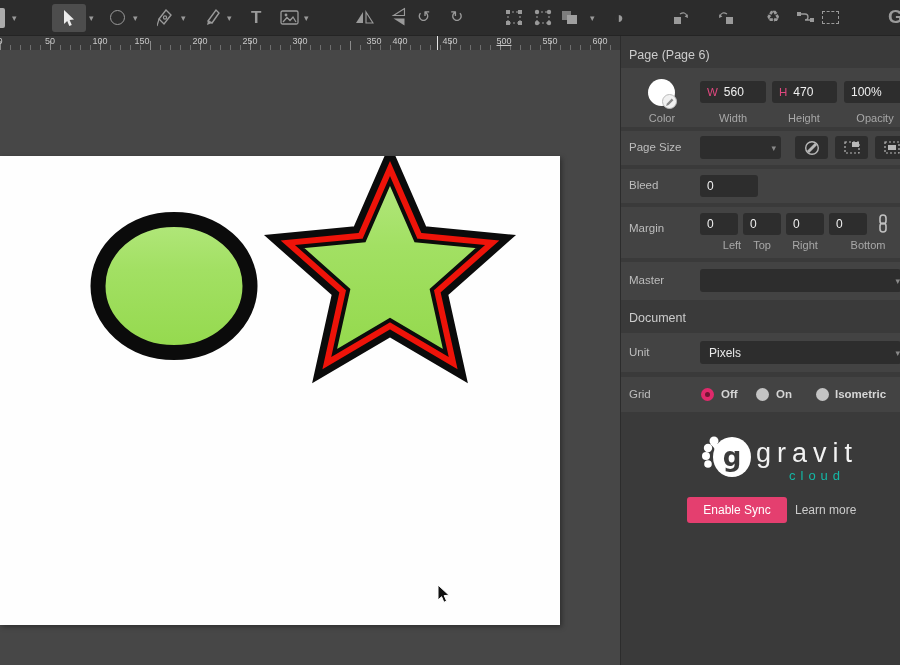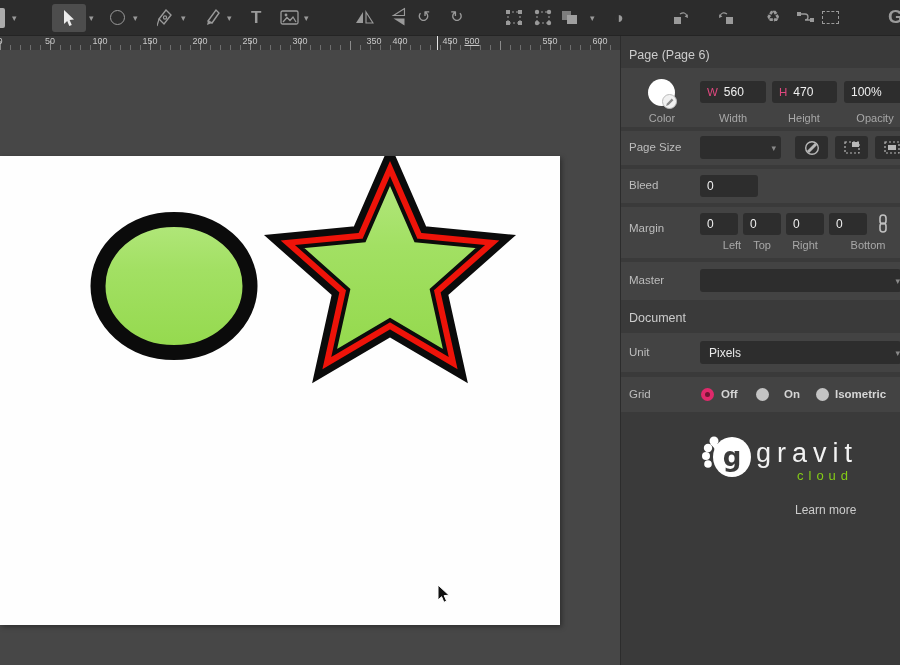--- a/index.html
+++ b/index.html
@@ -51,21 +51,21 @@
   .dd .caret { position:absolute; right:5px; top:7px; }
   .ibtn { position:absolute; width:33px; height:23px; background:#2d2d2d; border-radius:3px;
     display:flex; align-items:center; justify-content:center; }
   .radio { position:absolute; width:13px; height:13px; border-radius:50%; background:#c4c4c4; }
   .radio.sel { background:#e0296b; }
   .radio.sel::after { content:""; position:absolute; left:4px; top:4px; width:5px; height:5px;
     border-radius:50%; background:#701533; }
   .rlabel { position:absolute; font-size:11.5px; color:#d6d6d6; font-weight:bold; }
   .cloud-brand { position:absolute; left:135px; top:402px; font-size:27px; letter-spacing:6px;
     color:#f2f2f2; font-weight:normal; }
-  .cloud-sub { position:absolute; left:168px; top:432px; font-size:13px; letter-spacing:5px; color:#84cc16;margin-left:8px; }
+  .cloud-sub { position:absolute; left:168px; top:432px; font-size:13px; letter-spacing:5px; color:#14b8a6; }
   .sync-btn { position:absolute; left:66px; top:461px; width:100px; height:26px; background:#e43f6f;
     border-radius:3px; display:flex; align-items:center; justify-content:center;
     color:#ffffff; font-size:12px; }
   .learn { position:absolute; left:174px; top:467px; font-size:12px; color:#cccccc; }
 </style>
 </head>
 <body>
 
 <div class="toolbar">
   <div class="tbi" style="left:-4px; top:8px; width:9px; height:20px; background:#ababab; border-radius:2px;"></div>
@@ -153,28 +153,28 @@
   </svg>
   <div class="tbi dashed-ico" style="left:822px; top:11px;"></div>
   <span class="tbi gcut" style="left:888px; top:6px;">G</span>
 </div>
 
 <div class="ruler">
   <div>
       <span class="ruler-num" style="left: 0px;">0</span>
       <span class="ruler-num" style="left: 50px;">50</span>
       <span class="ruler-num" style="left: 100px;">100</span>
-      <span class="ruler-num" style="left: 150px; text-align: right;">150</span>
+      <span class="ruler-num" style="left: 142px; text-align: right;">150</span>
       <span class="ruler-num" style="left: 200px;">200</span>
       <span class="ruler-num" style="left: 250px;">250</span>
       <span class="ruler-num" style="left: 300px;">300</span>
       <span class="ruler-num" style="left: 350px; margin-left: 24px;">350</span>
       <span class="ruler-num" style="left: 400px;">400</span>
       <span class="ruler-num" style="left: 450px;">450</span>
-      <span class="ruler-num" style="left: 472px; text-decoration: underline;">500</span>
+      <span class="ruler-num" style="left: 504px; text-decoration: underline;">500</span>
       <span class="ruler-num" style="left: 550px;">550</span>
       <span class="ruler-num" style="left: 600px;">600</span>
     </div>
   <div class="ruler-marker"></div>
 </div>
 
 <div class="canvas">
   <div class="artboard">
     <svg width="560" height="469" viewBox="0 0 560 469">
       <defs>
@@ -301,30 +301,31 @@
       <span>Pixels</span>
       <span class="caret" style="right:1px;">▾</span>
     </div>
   </div>
 
   <div class="prow" style="top:341px; height:35px;">
     <div class="plabel" style="top:11px;">Grid</div>
     <div class="radio sel" style="left:80px; top:11px;"></div>
     <div class="rlabel" style="left:100px; top:11px;">Off</div>
     <div class="radio" style="left:135px; top:11px;"></div>
-    <div class="rlabel" style="left:155px; top:11px;margin-left:8px;">On</div>
+    <div class="rlabel" style="left:155px; top:11px;">On</div>
     <div class="radio" style="left:195px; top:11px;"></div>
     <div class="rlabel" style="left:214px; top:11px;">Isometric</div>
   </div>
 
   <svg style="position:absolute; left:78px; top:396px;" width="58" height="48" viewBox="0 0 58 48">
     <ellipse cx="33" cy="25" rx="19" ry="20" fill="#ffffff"></ellipse>
     <circle cx="15" cy="9" r="4.5" fill="#ffffff"></circle>
     <circle cx="9" cy="16" r="4.2" fill="#ffffff"></circle>
     <circle cx="7" cy="24" r="4" fill="#ffffff"></circle>
     <circle cx="9" cy="32" r="3.8" fill="#ffffff"></circle>
     <path d="M11,12 Q20,18 16,32 L28,40 L30,12 Z" fill="#ffffff"></path>
     <text x="33" y="34" font-family="DejaVu Sans, sans-serif" font-size="26" font-weight="bold" fill="#3b3b3b" text-anchor="middle">g</text>
   </svg>
   <div class="cloud-brand">gravit</div>
   <div class="cloud-sub">cloud</div>
+  <div class="sync-btn">Enable Sync</div>
   <div class="learn">Learn more</div>
 </div>
 
 </body></html>

